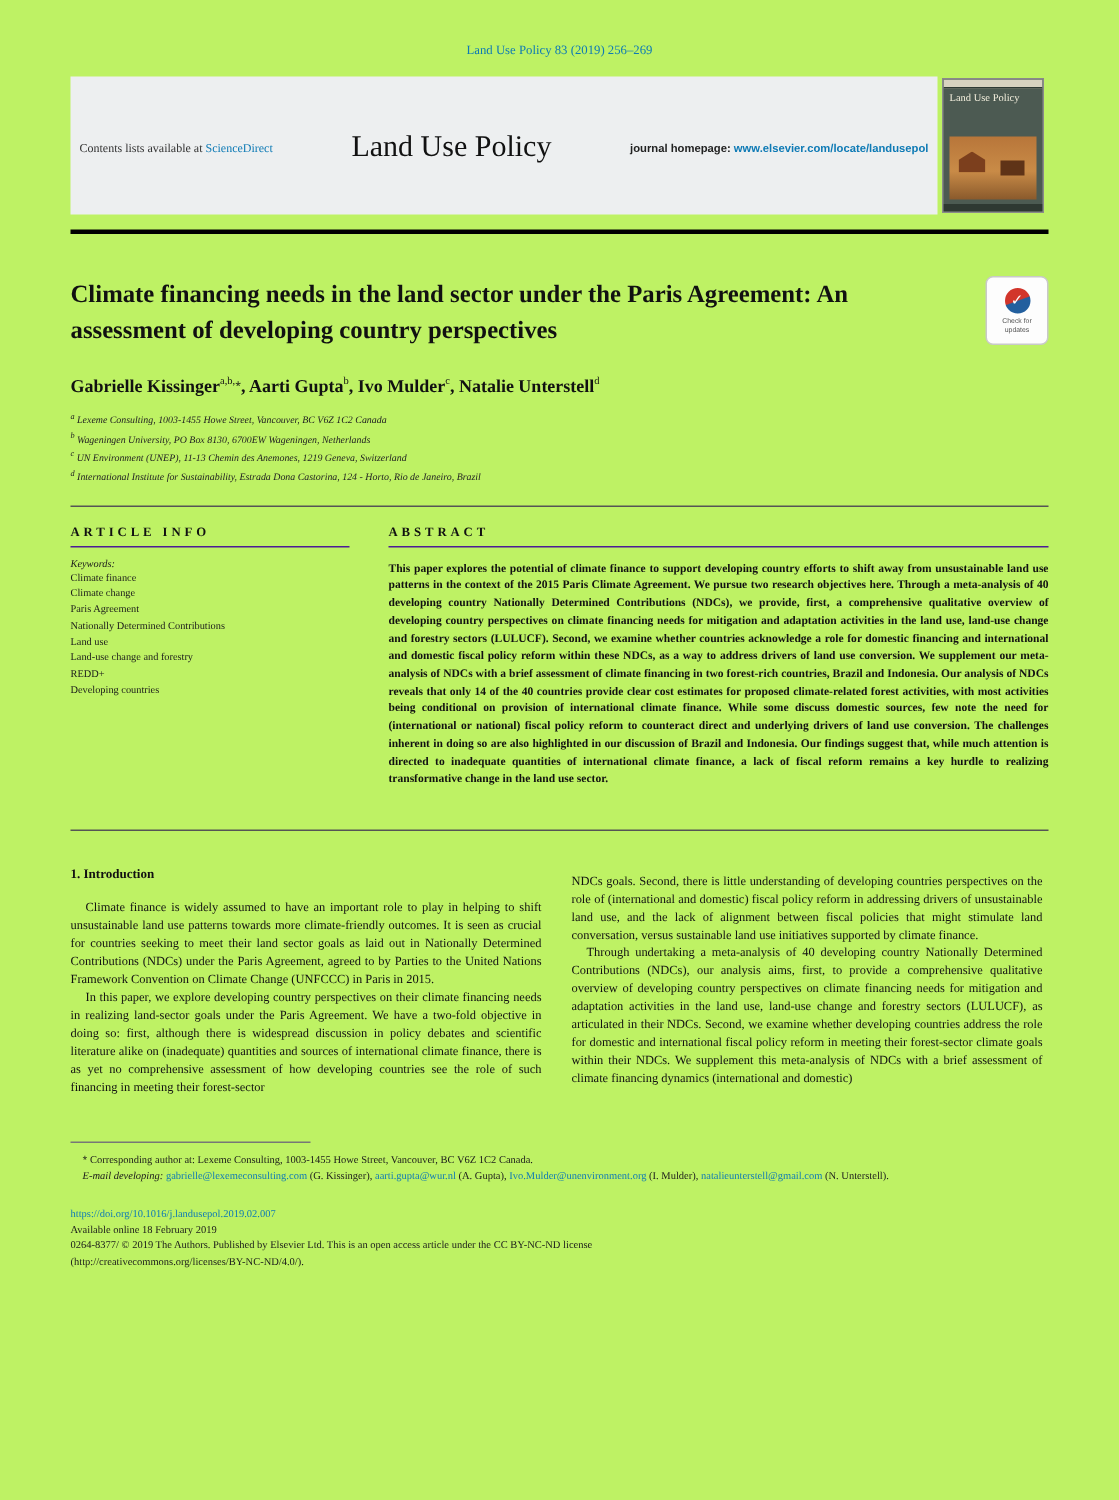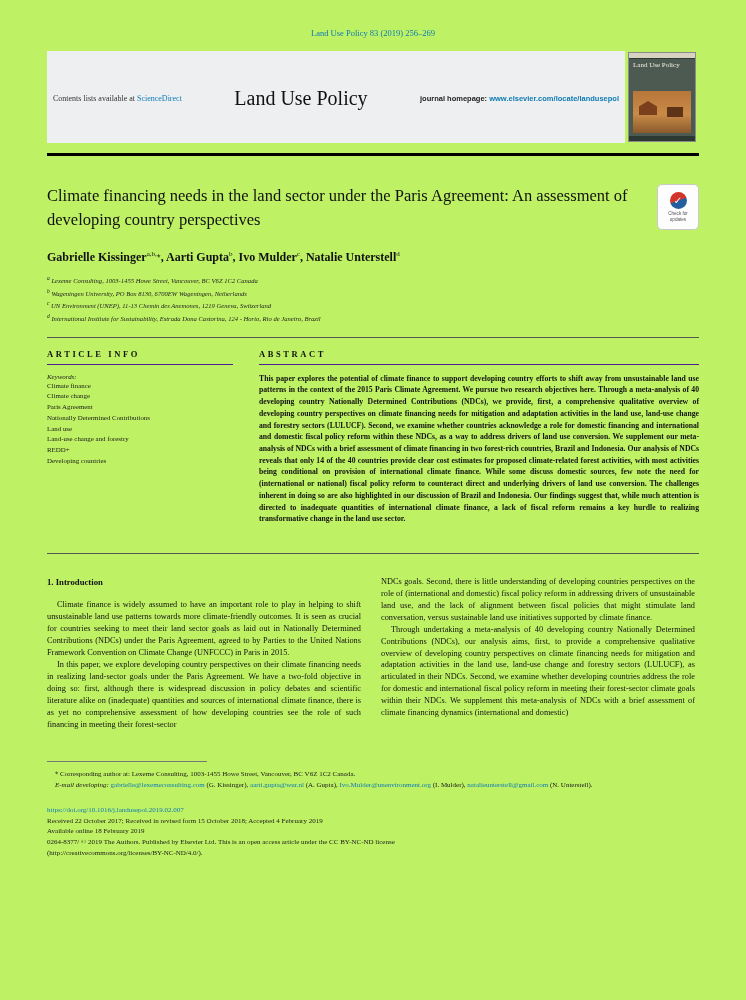--- a/index.html
+++ b/index.html
@@ -22,40 +22,40 @@
   .cover-top-strip { height:6px; background:#d8d2c0; border-bottom:1px solid #2f3a34; }
   .cover-title { color:#f3efdd; font-size:7px; padding:3px 4px 0; line-height:1.1; }
   .cover-art { position:absolute; left:4px; right:4px; bottom:8px; height:42px; background:linear-gradient(180deg,#b8763a 0%, #c98b47 55%, #8a5a2c 100%); }
   .cover-art:before { content:""; position:absolute; left:6px; top:10px; width:18px; height:14px; background:#7c3f1d; clip-path:polygon(0 40%,50% 0,100% 40%,100% 100%,0 100%); }
   .cover-art:after { content:""; position:absolute; right:8px; top:16px; width:16px; height:10px; background:#5f3317; }
   .cover-bottom-strip { position:absolute; bottom:0; left:0; right:0; height:5px; background:#2e3832; }
 
   .black-rule { height:3px; background:#000; margin-top:10px; }
 
   .title-row { display:flex; justify-content:space-between; align-items:flex-start; margin-top:28px; }
-  .article-title { font-size:16.5px; font-weight:normal; line-height:1.45; color:#111; width:585px; }
+  .article-title { font-size:16.5px; font-weight:bold; line-height:1.45; color:#111; width:585px; }
   .updates-badge { width:42px; height:46px; border:1px solid #c9c9c9; border-radius:5px; display:flex; flex-direction:column; align-items:center; justify-content:center; gap:2px; background:#fdfdfd; }
   .badge-circle { width:17px; height:17px; border-radius:50%; background:linear-gradient(160deg,#d2352b 48%, #235f9e 52%); position:relative; }
   .badge-circle:after { content:"✓"; position:absolute; left:0; top:0; width:100%; height:100%; color:#fff; font-size:10px; line-height:17px; text-align:center; font-family:"Liberation Sans",sans-serif; }
   .badge-text { font-family:"Liberation Sans",sans-serif; font-size:4.6px; color:#555; text-align:center; line-height:1.25; }
 
   .authors { margin-top:17px; font-size:12px; font-weight:600; color:#111; }
   .authors sup { font-size:7px; font-weight:normal; }
   .affiliations { margin-top:9px; font-size:6.6px; font-style:italic; line-height:1.6; color:#222; }
   .affil sup { font-style:italic; font-size:5.5px; }
 
   .thin-rule { border-top:1px solid #555; margin-top:12px; }
 
   .info-abstract { display:grid; grid-template-columns:186px 1fr; column-gap:26px; padding:11px 0 16px; }
   .col-heading { font-size:8.5px; font-weight:bold; letter-spacing:2.6px; color:#111; border-bottom:1px solid #4c1d95; padding-bottom:5px; margin-bottom:8px; }
   .keywords-label { font-size:6.9px; font-style:italic; margin-bottom:1px; }
   .keyword-list { font-size:6.9px; line-height:1.55; }
   .abstract-text { font-size:7.7px; font-weight:600; text-align:justify; line-height:1.52; color:#111; }
 
-  .body-columns { display:flex; gap:20px; margin-top:14px; }
+  .body-columns { display:flex; gap:20px; margin-top:14px;align-items:center; }
   .body-col { width:314px; font-size:8.3px; text-align:justify; line-height:1.44; color:#111; }
   .intro-heading { font-size:8.7px; font-weight:bold; margin:8px 0 11px; }
   .body-col p { text-indent:10px; }
   .body-col p.no-indent { text-indent:0; }
   .right-pad { padding-top:8px; }
 
   .footnote-block { margin-top:30px; font-size:7px; line-height:1.55; }
   .footnote-sep { width:160px; border-top:1px solid #777; margin-bottom:5px; }
   .corresponding-note { text-indent:8px; }
   .email-line { }
@@ -157,19 +157,18 @@
       <span>Corresponding author at: Lexeme Consulting, 1003-1455 Howe Street, Vancouver, BC V6Z 1C2 Canada.</span>
     </div>
     <div class="email-line corresponding-note">
       <span class="email-label">E-mail developing:</span>
       <span><span class="link">gabrielle@lexemeconsulting.com</span> (G. Kissinger), <span class="link">aarti.gupta@wur.nl</span> (A. Gupta), <span class="link">Ivo.Mulder@unenvironment.org</span> (I. Mulder), <span class="link">natalieunterstell@gmail.com</span> (N. Unterstell).</span>
     </div>
   </div>
 
   <div class="bottom-block">
     <div><span class="link">https://doi.org/10.1016/j.landusepol.2019.02.007</span></div>
-    <div>Received 22 October 2017; Received in revised form 15 October 2018; Accepted 4 February 2019</div>
     <div>Available online 18 February 2019</div>
     <div>0264-8377/ © 2019 The Authors. Published by Elsevier Ltd. This is an open access article under the CC BY-NC-ND license</div>
     <div>(http://creativecommons.org/licenses/BY-NC-ND/4.0/).</div>
   </div>
 
 </div>
 
 </body></html>

